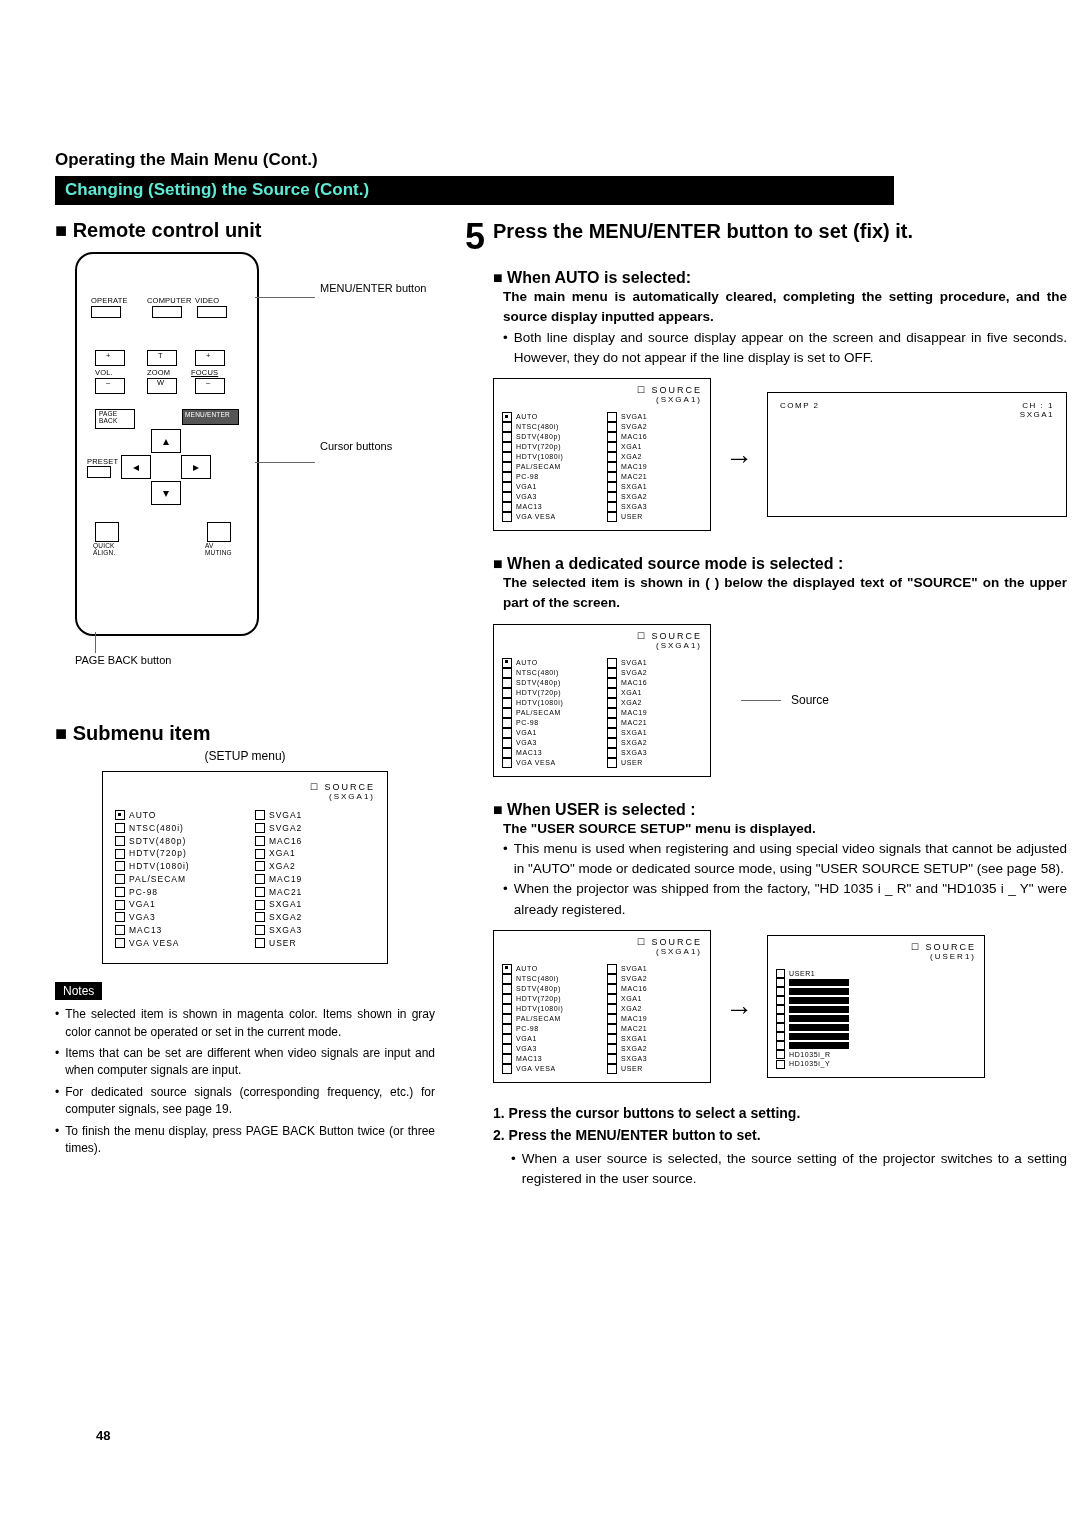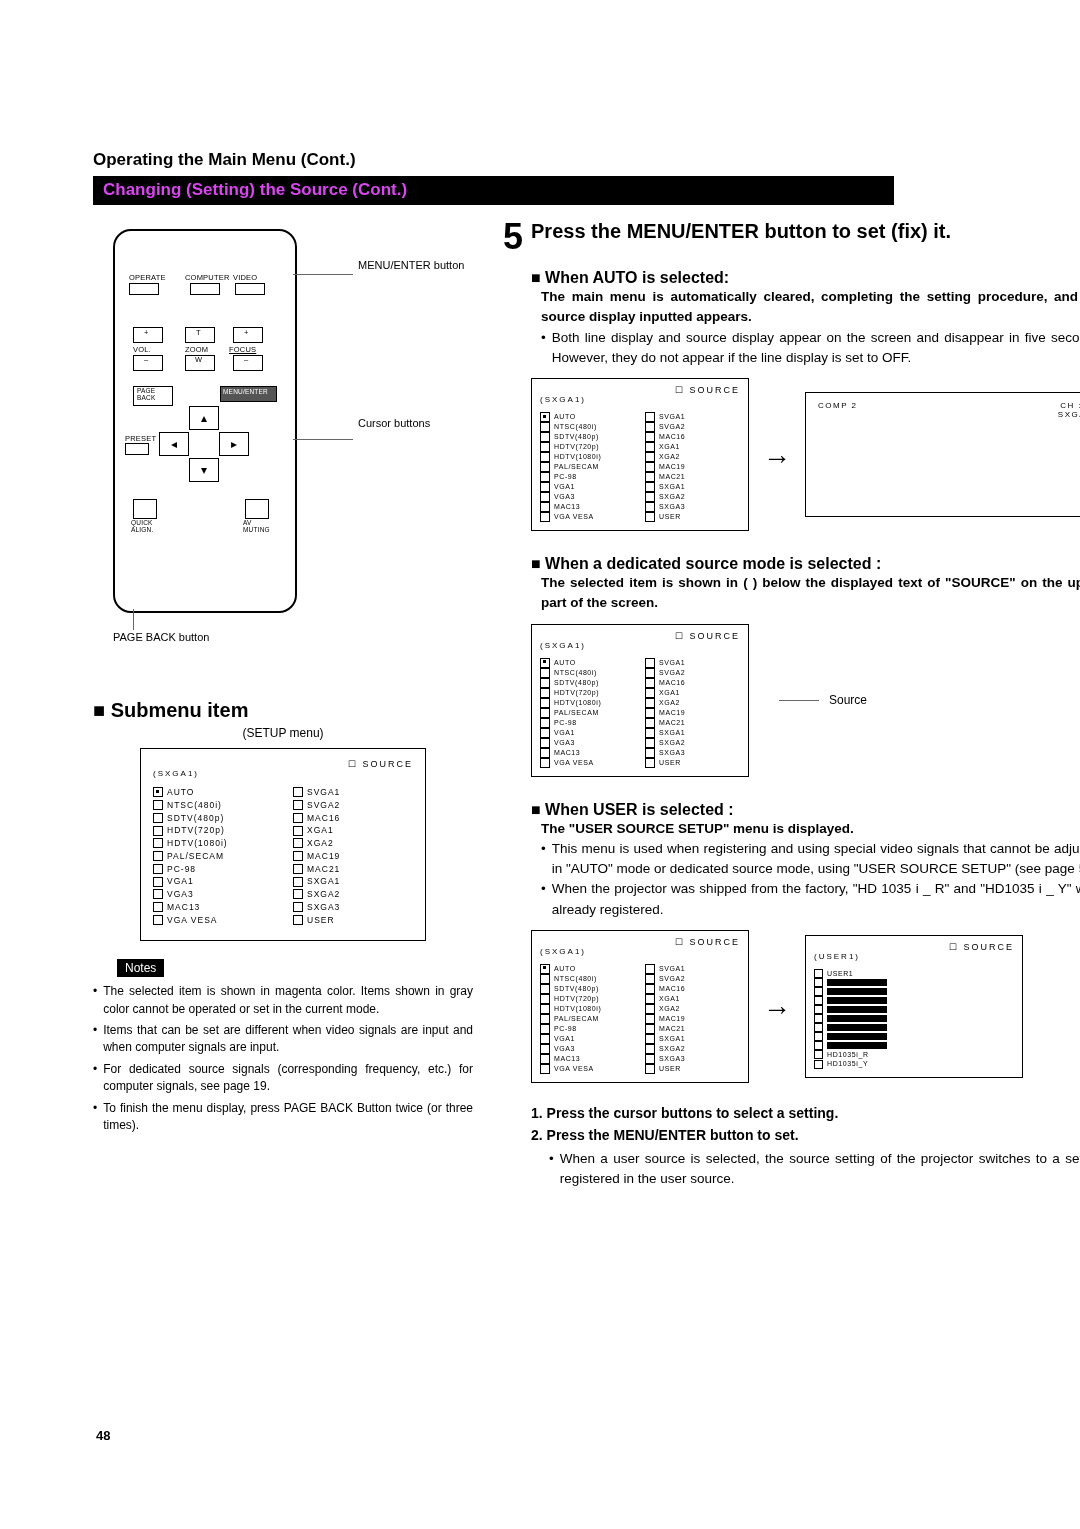--- a/index.html
+++ b/index.html
@@ -1,45 +1,45 @@
 <!DOCTYPE html>
 <html><head>
 <meta charset="utf-8">
 <style>
   body { font-family: Arial, Helvetica, sans-serif; background: #fff; margin: 0; }
-  .page { width: 984px; height: 1529px; position: relative; padding: 150px 90px 0 93px; box-sizing: border-box; font-size: 13px; color: #000; }
+  .page { width: 984px; height: 1529px; position: relative; padding: 150px 90px 0 55px; box-sizing: border-box; font-size: 13px; color: #000; }
   .section-head { font-weight: bold; font-size: 17px; margin-bottom: 6px; }
-  .black-bar { background: #000; color: #d946ef; font-weight: bold; font-size: 17px; padding: 4px 10px 5px; margin-bottom: 14px; }
+  .black-bar { background: #000; color: #5eead4; font-weight: bold; font-size: 17px; padding: 4px 10px 5px; margin-bottom: 14px; }
   .cols { display: flex; gap: 30px; }
   .left { width: 400px; }
   .right { flex: 1; }
   .h-subsection { font-weight: bold; font-size: 20px; }
   .step-head { display: flex; gap: 8px; font-weight: bold; font-size: 20px; align-items: flex-start; }
   .step-num { font-size: 36px; line-height: 1; }
   .step-text { line-height: 1.25; }
   .h3 { font-weight: bold; font-size: 16px; margin-top: 14px; }
   .indent { margin-left: 38px; font-size: 13.5px; line-height: 1.5; text-align: justify; }
   .strong { font-weight: bold; }
   .bullet { display: flex; gap: 6px; margin-left: 38px; font-size: 13.5px; line-height: 1.5; text-align: justify; }
   .bullet .dot { flex: 0 0 auto; }
   .label-small { font-size: 11px; }
-  .notes-tag { background: #000; color: #fff; font-size: 12px; padding: 2px 8px; display: inline-block; margin-top: 18px; margin-bottom: 6px; margin-left: 24px; }
+  .notes-tag { background: #000; color: #fff; font-size: 12px; padding: 2px 8px; display: inline-block; margin-top: 18px; margin-bottom: 6px; }
   .note-line { display: flex; gap: 6px; font-size: 12px; line-height: 1.45; margin-bottom: 4px; text-align: justify; }
   .pagenum { position: absolute; left: 96px; bottom: 86px; font-weight: bold; font-size: 13px; }
   
   .remote-wrap { position: relative; width: 380px; height: 440px; margin-top: 10px; }
   .remote { position: absolute; left: 20px; top: 0; width: 180px; height: 380px; border: 2px solid #000; border-radius: 18px; background: #fff; }
   .rc-btn { position: absolute; border: 1.5px solid #000; background: #fff; }
   .rc-text { position: absolute; font-size: 7.5px; letter-spacing: .2px; }
   .rc-lead { position: absolute; border-top: 1px solid #666; }
   .dpad { position: absolute; }
   .dpad .arrow { position: absolute; width: 28px; height: 22px; border: 1.5px solid #000; background: #fff; display:flex; align-items:center; justify-content:center; font-size:12px; }
   .source-box { border: 1.5px solid #000; width: 260px; margin: 8px auto 0; padding: 10px 12px 14px; font-size: 9px; letter-spacing: 1px; }
   .source-title { text-align: right; font-size: 9px; letter-spacing: 2px; }
-  .source-sub { text-align: left; font-size: 8px; letter-spacing: 2px; margin-bottom: 8px; }
+  .source-sub { text-align: right; font-size: 8px; letter-spacing: 2px; margin-bottom: 8px; }
   .source-cols { display: flex; gap: 20px; }
   .source-col { flex: 1; }
   .src-item { display:flex; align-items:center; gap:4px; font-size:8.5px; letter-spacing:1px; line-height:1.5; white-space:nowrap; }
   .src-item .box { width:8px; height:8px; border:1px solid #000; display:inline-block; position:relative; }
   .src-item .box.dot:after { content:''; position:absolute; left:1.5px; top:1.5px; width:3px; height:3px; background:#000; }
   .diagram-row { display:flex; align-items:center; gap:14px; }
   .arrow-big { font-size:28px; }
   .result-box { border:1.5px solid #000; width: 300px; height: 125px; font-size: 8px; letter-spacing: 1.5px; padding: 8px 12px; box-sizing: border-box; display:flex; justify-content:space-between; }
   .mini-source { border:1.5px solid #000; font-size:7.5px; letter-spacing:.8px; padding: 6px 8px 8px; width: 200px; }
   .mini-source .src-item { font-size: 7px; letter-spacing: .6px; line-height: 1.35; }
@@ -58,20 +58,21 @@
 </head>
 <body>
 
 <div class="page">
   <div class="section-head">Operating the Main Menu (Cont.)</div>
   <div class="black-bar">Changing (Setting) the Source (Cont.)</div>
 
   <div class="cols">
 
     <div class="left">
+      <div class="h-subsection">■ <span>Remote control unit</span></div>
 
       <div class="remote-wrap">
         <div class="remote">
           <div class="rc-text" style="left:14px; top:42px;">OPERATE</div>
           <div class="rc-btn" style="left:14px; top:52px; width:28px; height:10px;"></div>
           <div class="rc-text" style="left:70px; top:42px;">COMPUTER</div>
           <div class="rc-btn" style="left:75px; top:52px; width:28px; height:10px;"></div>
           <div class="rc-text" style="left:118px; top:42px;">VIDEO</div>
           <div class="rc-btn" style="left:120px; top:52px; width:28px; height:10px;"></div>
 

